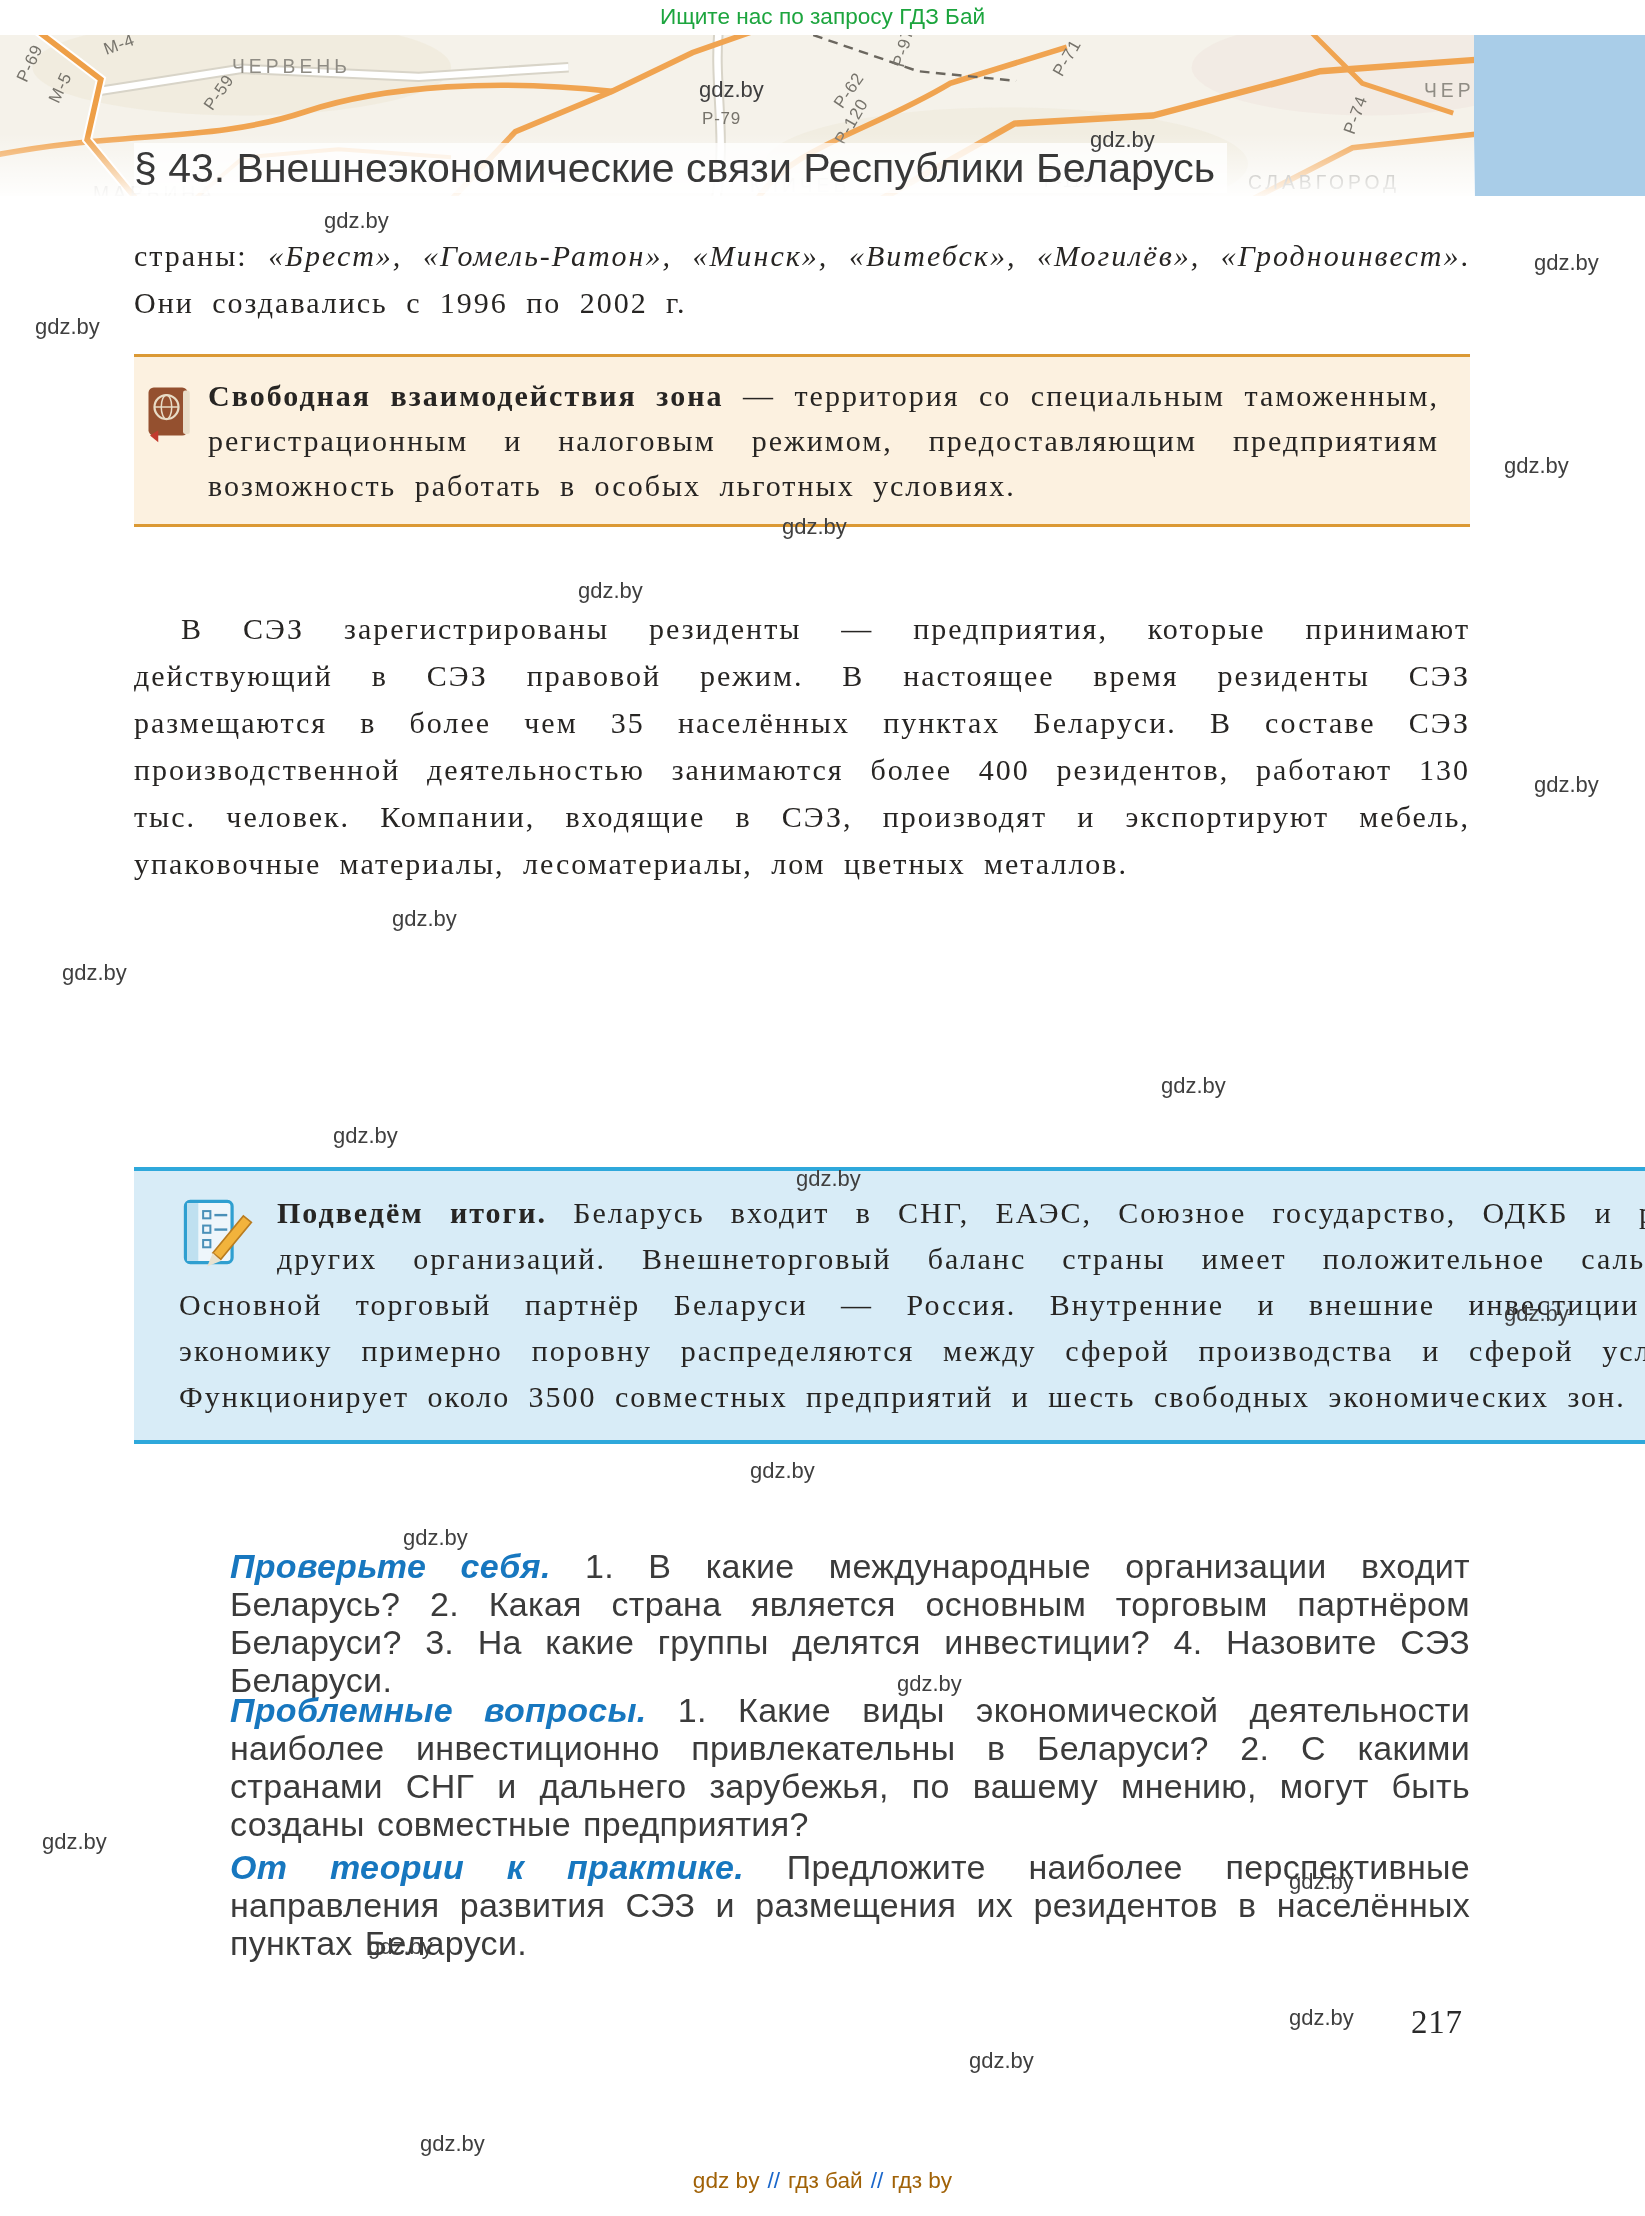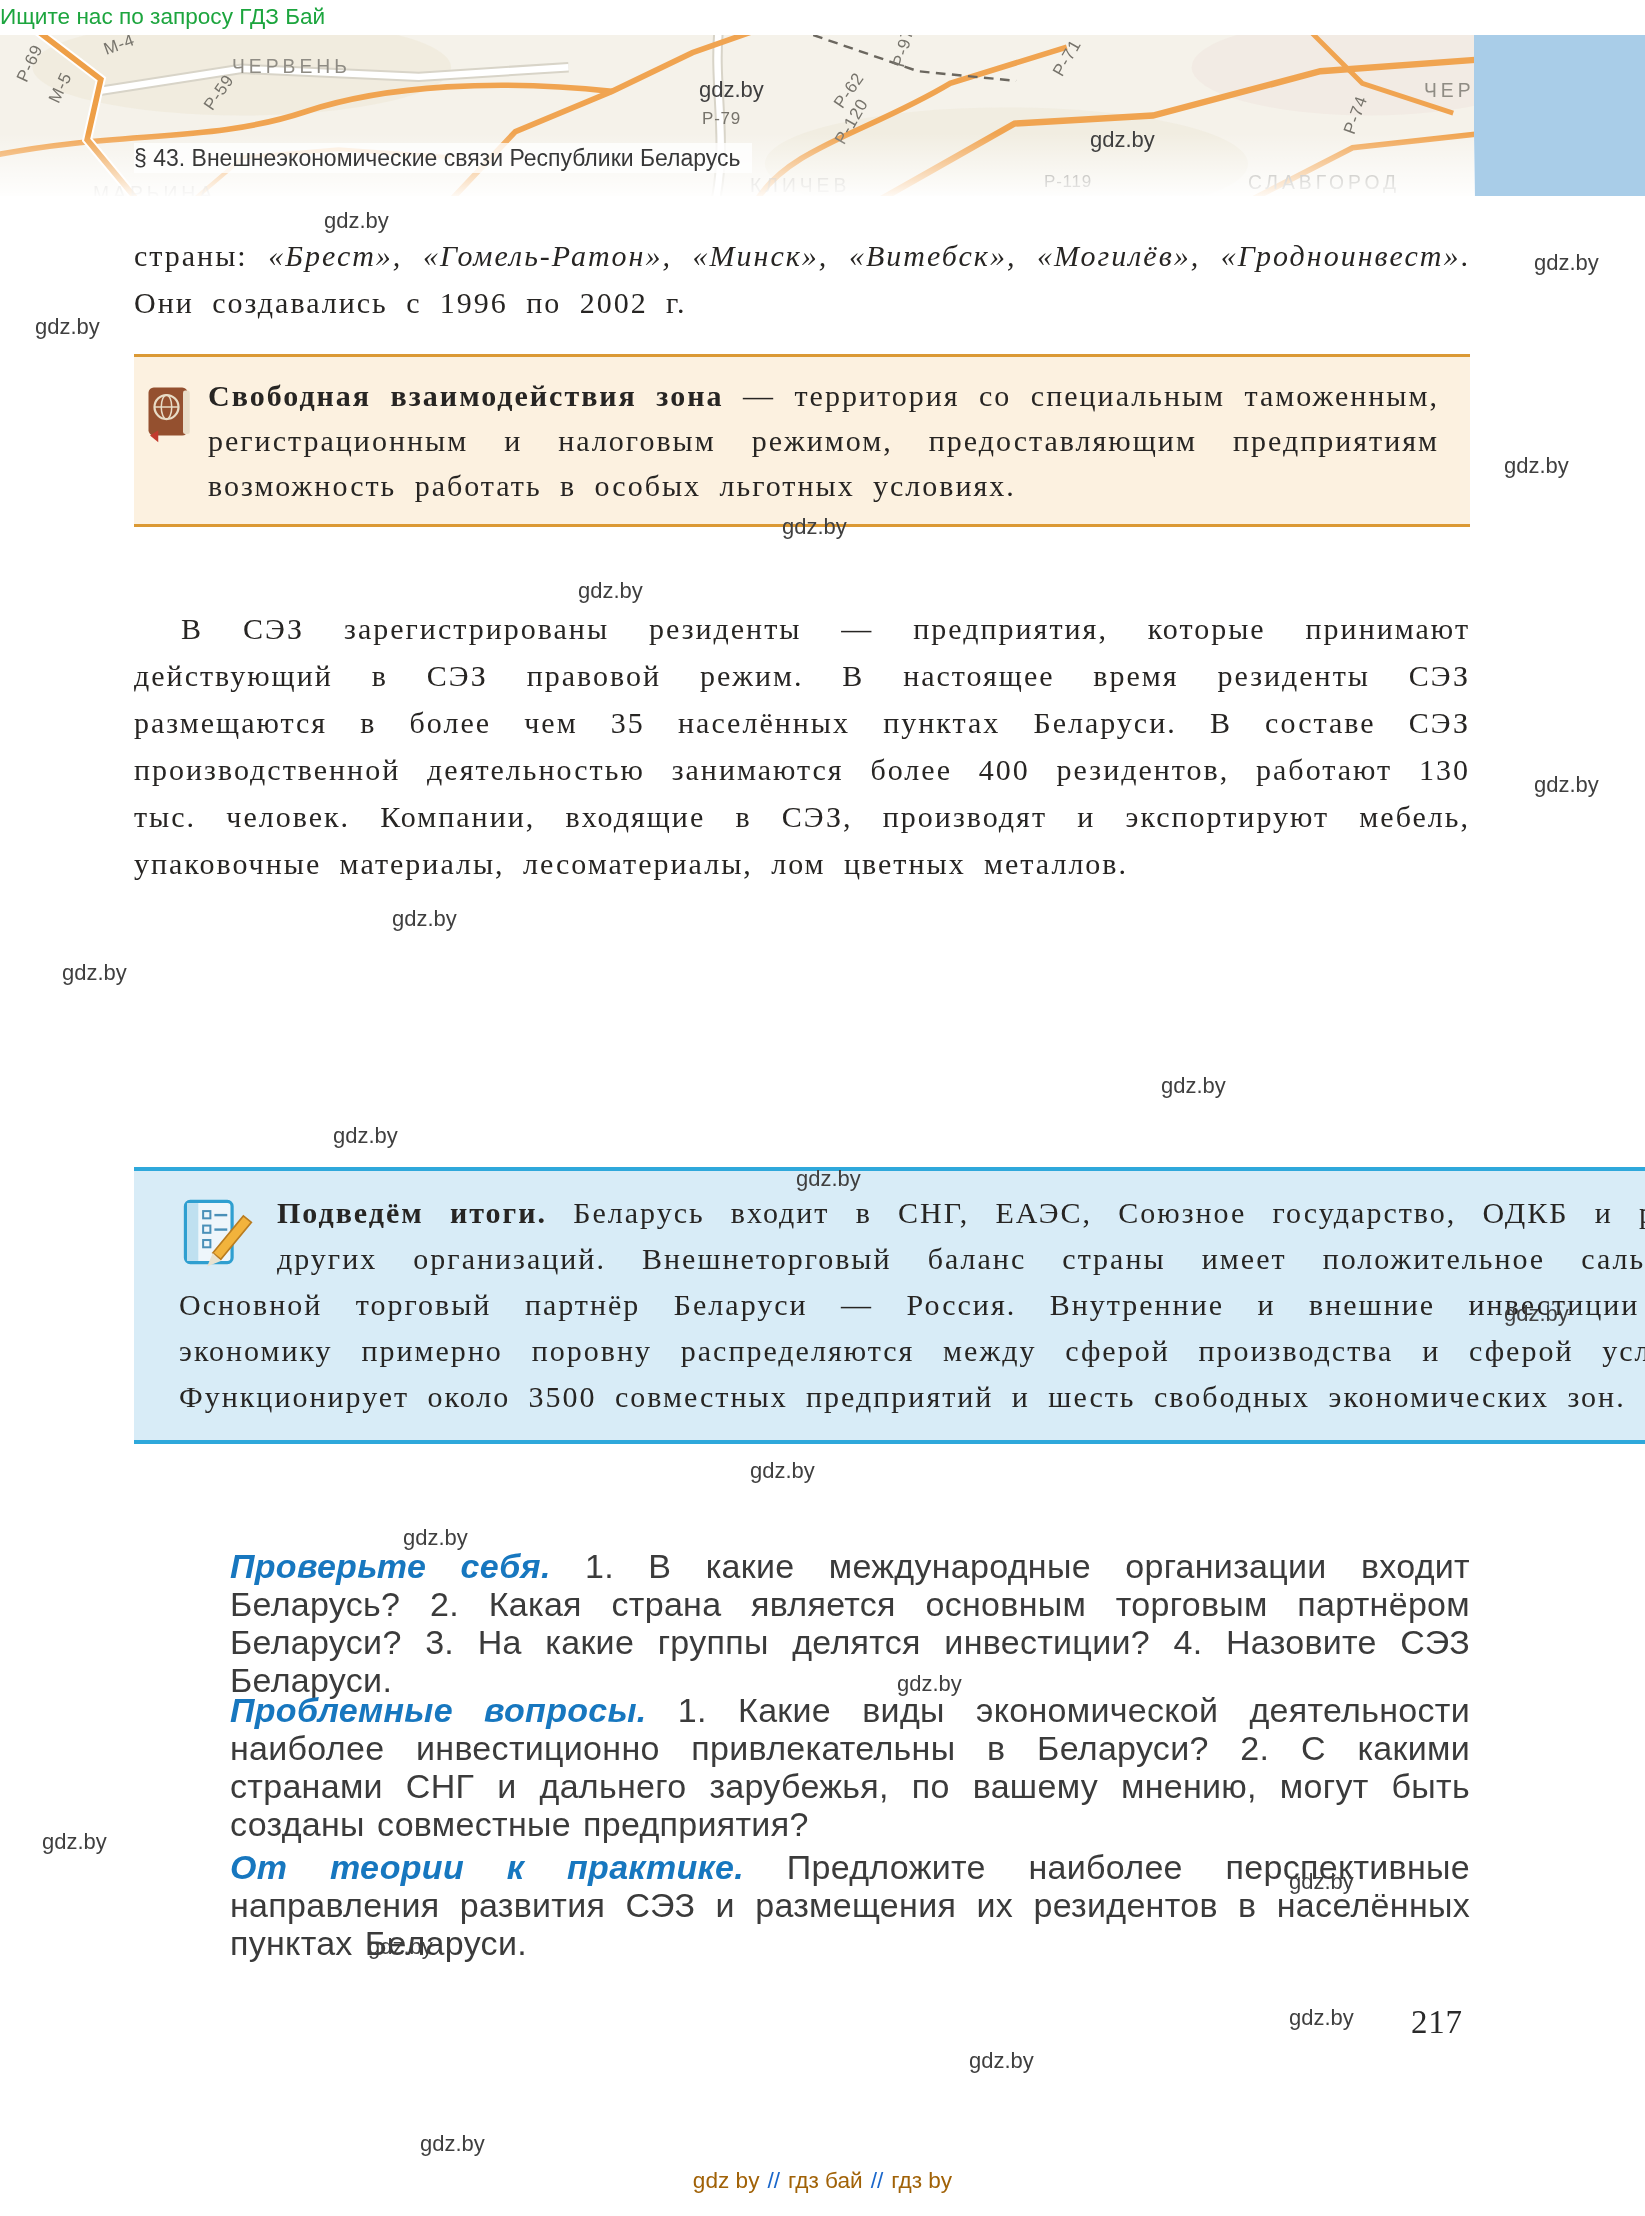--- a/index.html
+++ b/index.html
@@ -4,21 +4,21 @@
 <style>
   * { margin:0; padding:0; box-sizing:border-box; }
   html,body { width:1645px; height:2216px; }
   body {
     position:relative; background:#ffffff; overflow:hidden;
     font-family:"Liberation Serif","DejaVu Serif",serif; color:#272523;
   }
 
   
   .banner {
-    position:absolute; top:4px; left:0; width:100%; 
+    position:absolute; top:4px; left:0; width:100%; text-align:center;
     font-family:"Liberation Sans",sans-serif; font-size:22.6px; color:#1ca53e;
   }
 
   
   .map {
     position:absolute; left:0; top:35px; width:1645px; height:161px;
     background:#f5f2ea; overflow:hidden;
   }
   .map svg.roads { position:absolute; left:0; top:0; }
   .map-label {
@@ -28,21 +28,21 @@
   .map-label.city { font-size:19.3px; letter-spacing:4px; color:#8f8c84;margin-left:48px; }
   .map-label.road { font-size:17px; letter-spacing:0.8px; color:#76736b; }
   .map-label.faint { opacity:.55; }
   .blue-box { position:absolute; right:0; top:0; width:171px; height:161px; background:#a9cde8; }
   .map-fade {
     position:absolute; left:0; bottom:0; width:1475px; height:63px;
     background:linear-gradient(to bottom, rgba(255,255,255,0), rgba(255,255,255,.93));
   }
   .page-title {
     position:absolute; left:134px; top:143px; z-index:5;
-    font-family:"Liberation Sans",sans-serif; font-size:23px; color:#383838;
+    font-family:"Liberation Sans",sans-serif; font-size:41px; color:#383838;
     background:rgba(255,255,255,.78); padding:1.6px 11.3px 1.6px 0;
   }
 
   
   .serif-block {
     position:absolute; left:134px; width:1336px;
     font-size:30px; line-height:47px; text-align:justify;
     letter-spacing:2px; word-spacing:8.9px; color:#272523;
   }
   .serif-block p { text-indent:47px; }

